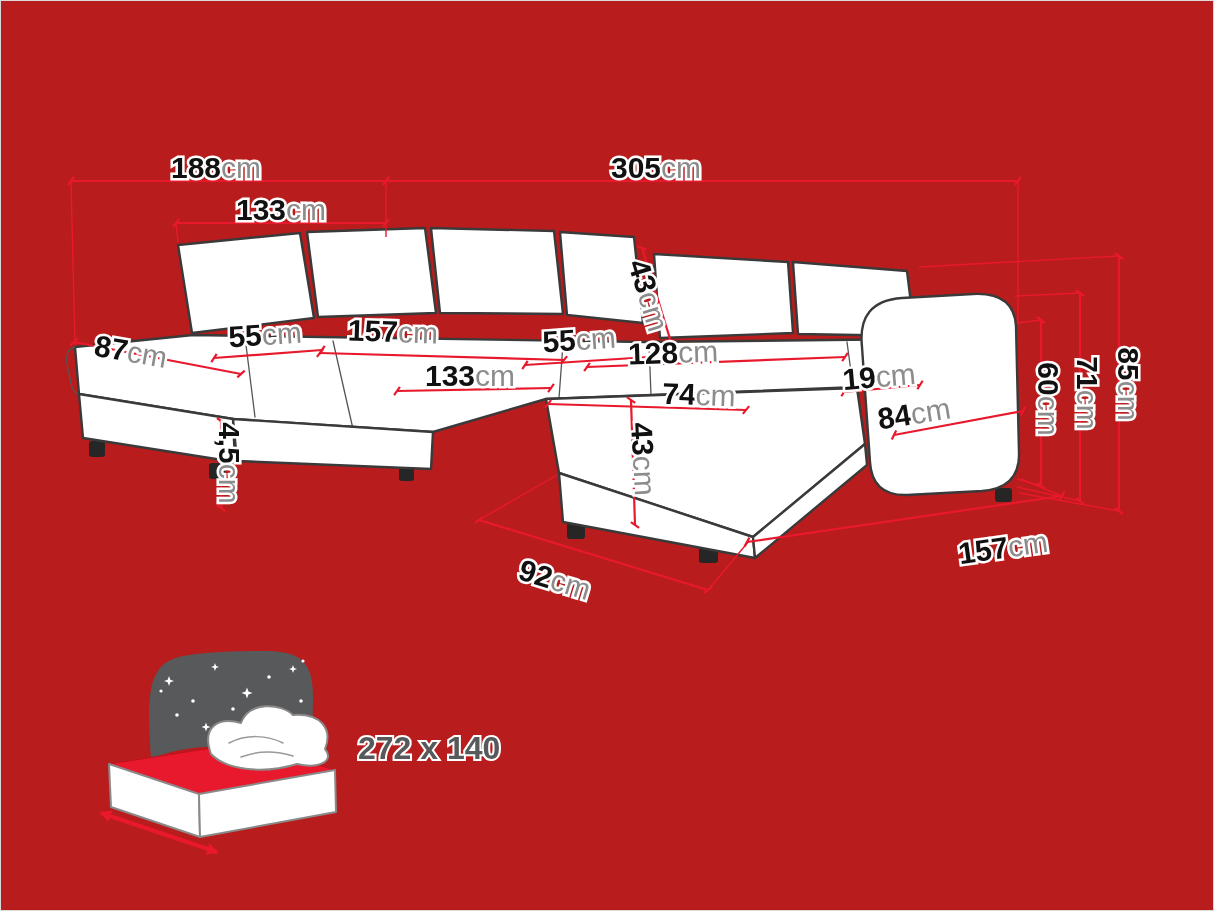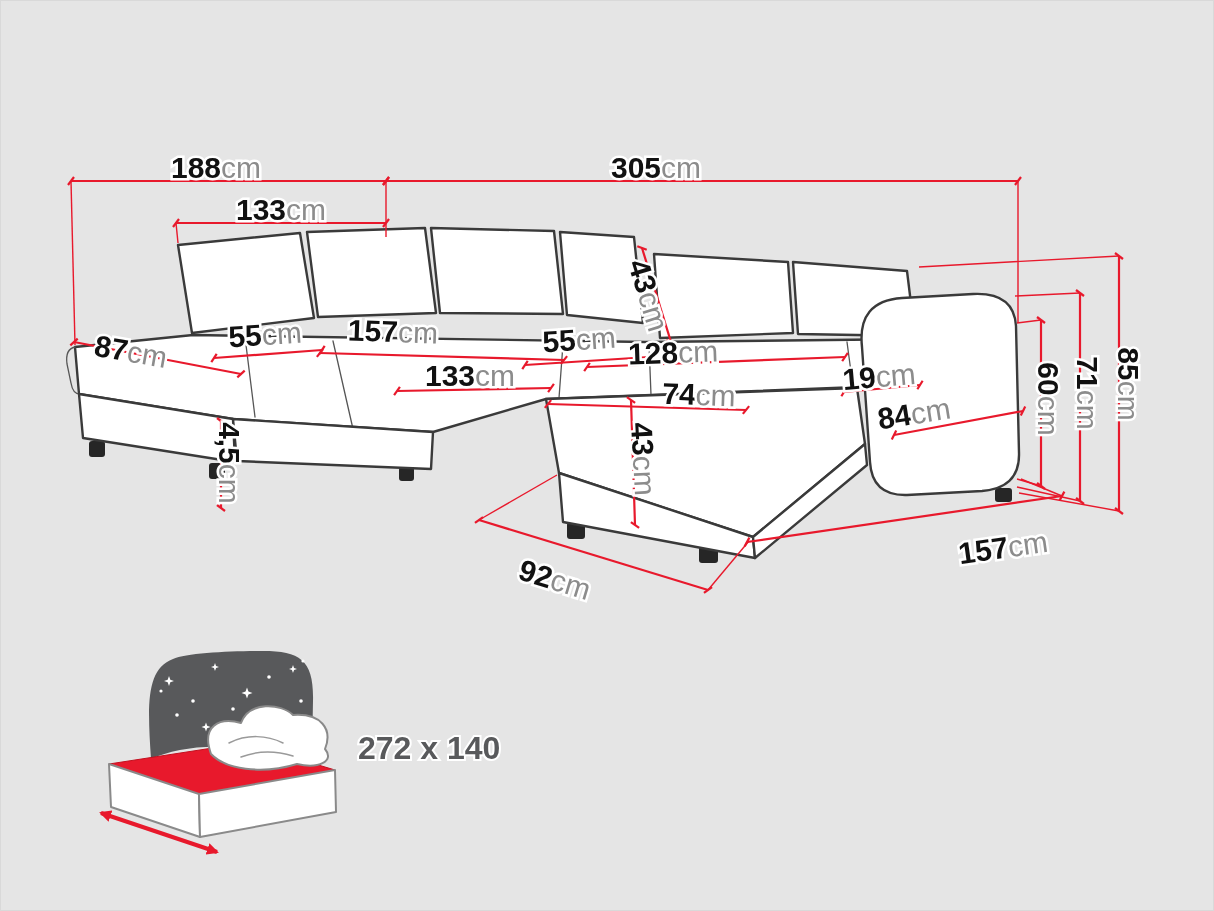--- a/index.html
+++ b/index.html
@@ -1,16 +1,16 @@
 <!DOCTYPE html>
 <html style="--dimension-red: #e8192c; --text-dark: #111111; --unit-gray: #8c8c8c; --icon-gray: #58595b;"><head>
 <meta charset="utf-8">
 <style>
   html,body{margin:0;padding:0;background:#fff;}
-  .frame{width:1214px;height:911px;box-sizing:border-box;border:1px solid #d9d9d9;background:#e5e5e5;position:relative;overflow:hidden;}
+  .frame{width:1214px;height:911px;box-sizing:border-box;border:1px solid #d9d9d9;background:#b91c1c;position:relative;overflow:hidden;}
   svg{display:block;font-family:"Liberation Sans",sans-serif;}
   .dim{stroke:var(--dimension-red,#e8192c);stroke-width:2.2;fill:none;}
   .ext{stroke:var(--dimension-red,#e8192c);stroke-width:1.4;fill:none;}
   .sofa{fill:#ffffff;stroke:#3a3a3a;stroke-width:2.4;stroke-linejoin:round;stroke-linecap:round;}
   .seam{stroke:#555;stroke-width:1.3;fill:none;stroke-linecap:round;}
   .leg{fill:#262626;stroke:none;}
   .dimlabel{font-size:30px;font-weight:700;fill:var(--text-dark,#111);text-anchor:middle;dominant-baseline:central;paint-order:stroke;stroke:#ffffff;stroke-width:5px;}
   .dimlabel .unit{font-weight:400;fill:var(--unit-gray,#8c8c8c);}
   .sleep-label{font-size:32px;font-weight:700;fill:var(--icon-gray,#58595b);dominant-baseline:central;paint-order:stroke;stroke:#fff;stroke-width:4px;}
   .bed-head{fill:var(--icon-gray,#58595b);stroke:none;}

